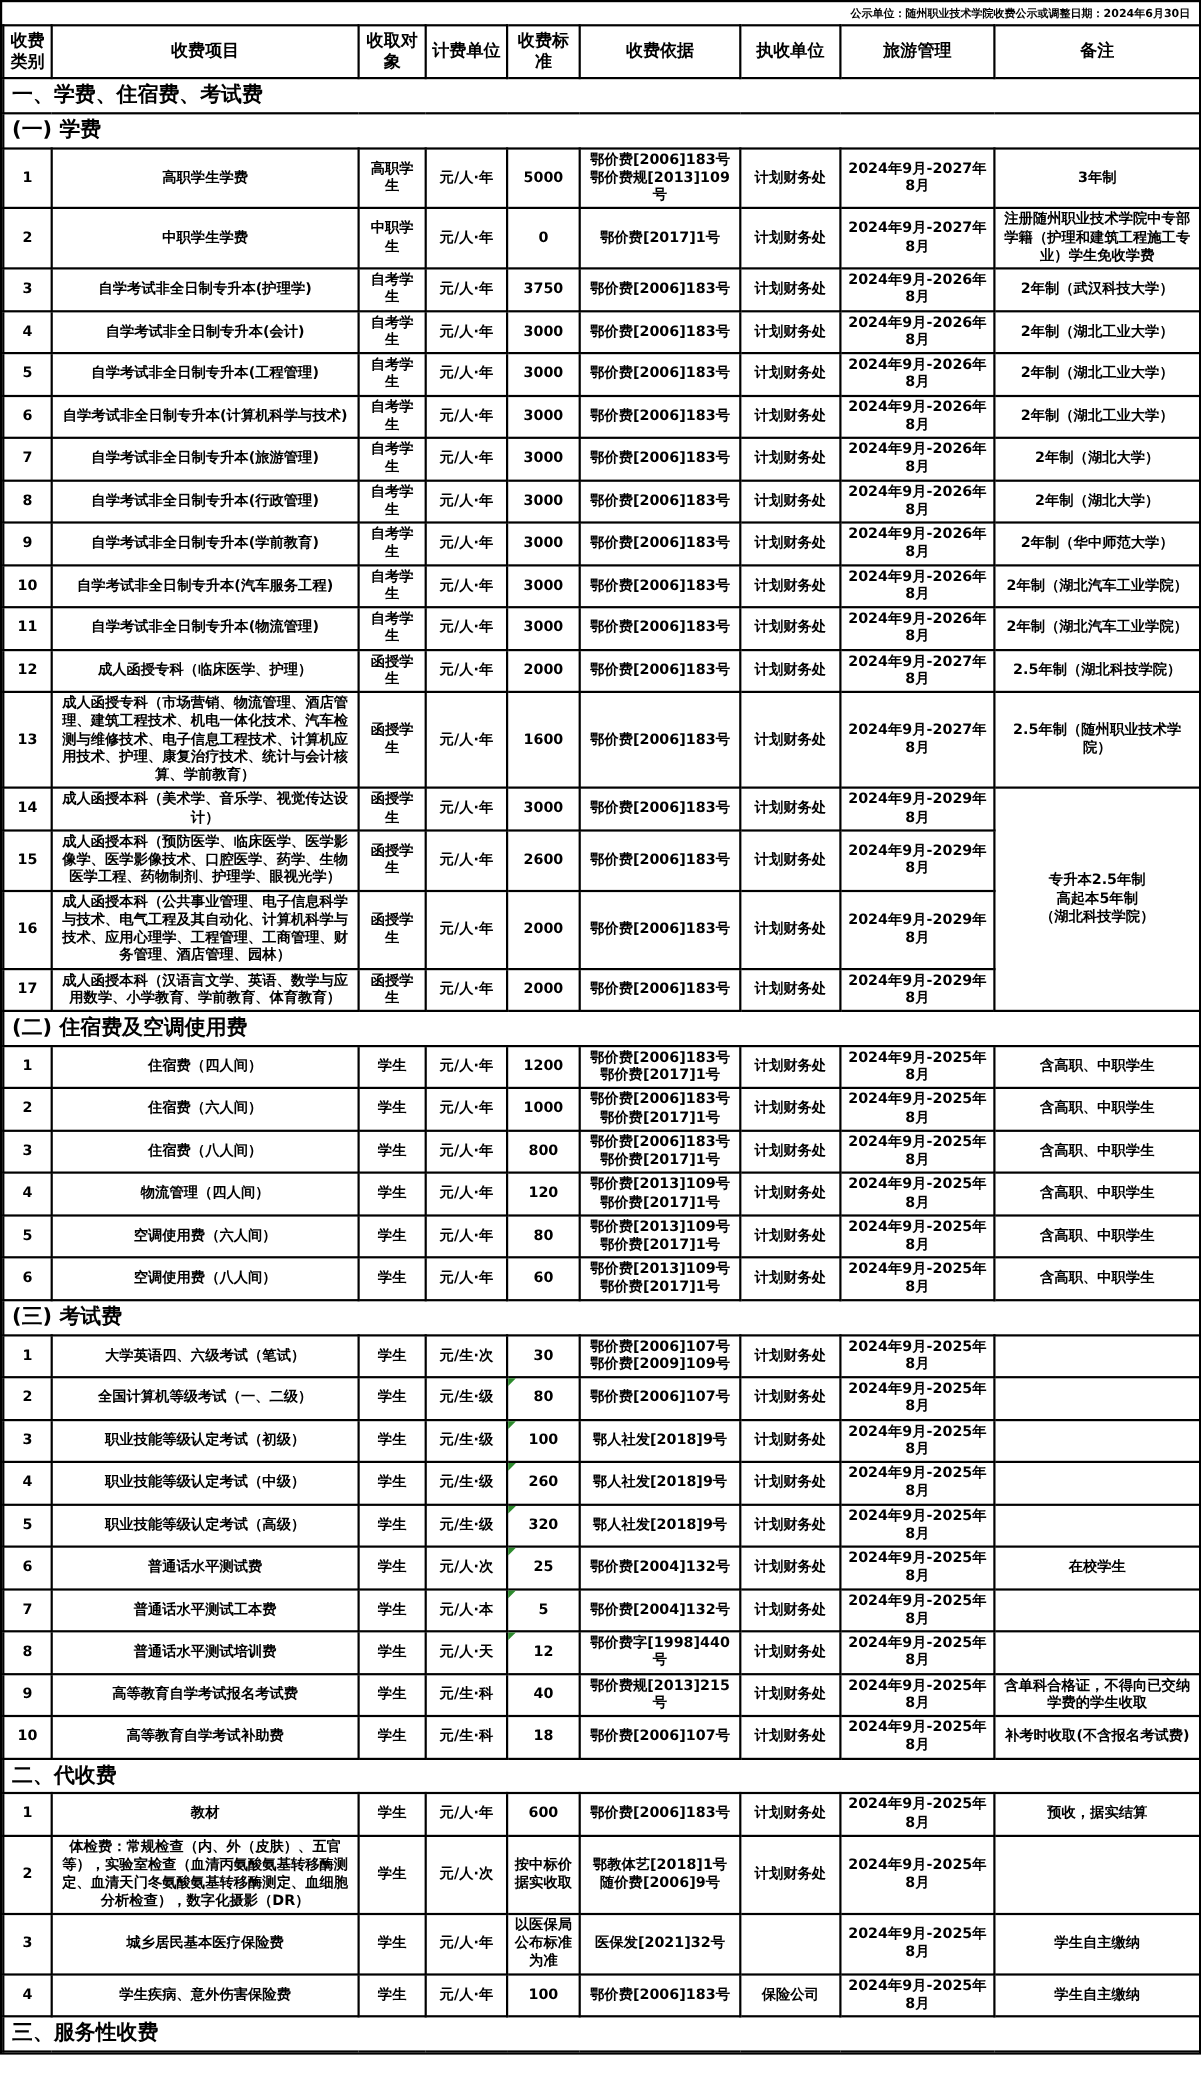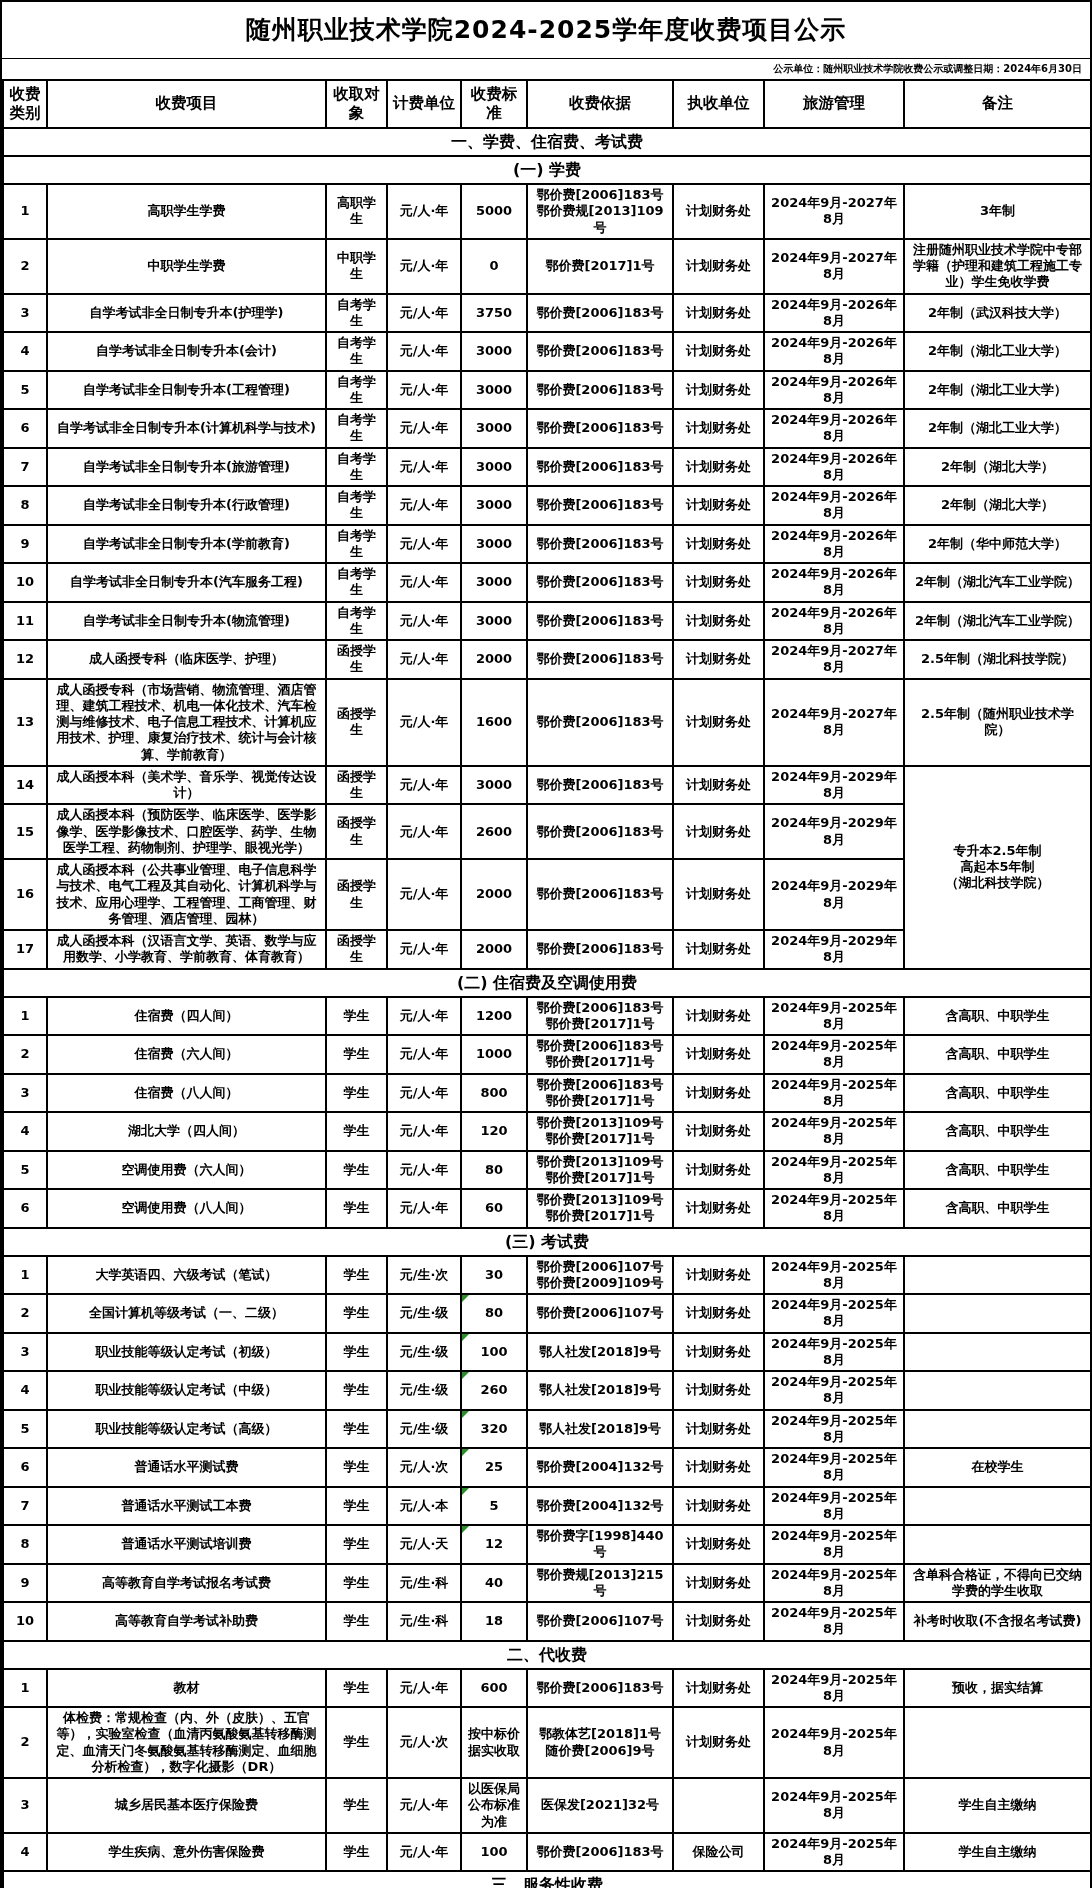--- a/index.html
+++ b/index.html
@@ -4,32 +4,31 @@
 <style>
   html,body { margin:0; padding:0; background:#ffffff; }
   body { font-family:"DejaVu Sans","Liberation Sans",sans-serif; }
   .sheet { width:1092px; box-sizing:border-box; border:2px solid #000; background:#fff; }
   .title-row { text-align:center; font-size:25px; font-weight:bold; padding:11px 0 12px; border-bottom:1px solid #000; letter-spacing:1px; }
   .meta-row { display:flex; justify-content:flex-end; align-items:center; font-size:10px; font-weight:bold; padding:3px 8px; }
   table.fee { width:100%; border-collapse:collapse; table-layout:fixed; font-weight:bold; }
   table.fee th, table.fee td { border:2px solid #000; padding:2px 4px; font-size:13px; line-height:1.25; vertical-align:middle; text-align:center; word-break:break-all; }
   table.fee th { font-size:15.5px; height:42px; padding:2px 2px; }
   table.fee td { height:25px; }
-  tr.band td { text-align:center; font-size:16px; padding:3px 7px; height:19px; }
+  tr.band td { text-align:left; font-size:19px; padding:3px 7px; height:19px; }
   td.c-left { text-align:left;border-radius:27px; }
   td.pre { white-space:pre-line; }
   td.green-corner { position:relative; }
   td.green-corner::after { content:""; position:absolute; top:0; left:0; width:0; height:0;
     border-top:7px solid var(--green-corner,#2e8b2e); border-right:7px solid transparent; }
 </style>
 </head>
 <body>
 
 <div class="sheet">
-  <div class="title-row">随州职业技术学院2024-2025学年度收费项目公示</div>
   <div class="meta-row">
     <span>公示单位：随州职业技术学院</span>
     <span>收费公示或调整日期：2024年6月30日</span>
   </div>
   <table class="fee">
     <colgroup>
       <col style="width:44px">
         <col style="width:279px">
         <col style="width:61px">
       <col style="width:74px">
@@ -280,21 +279,21 @@
           <td>元/人·年</td>
           <td>800</td>
           <td class="pre">鄂价费[2006]183号
 鄂价费[2017]1号</td>
           <td>计划财务处</td>
           <td>2024年9月-2025年8月</td>
           <td class="pre">含高职、中职学生</td>
         </tr>
         <tr>
           <td>4</td>
-          <td class="c-left">湖北大学（四人间）</td>
+          <td class="c-left">物流管理（四人间）</td>
           <td>学生</td>
           <td>元/人·年</td>
           <td>120</td>
           <td class="pre">鄂价费[2013]109号
 鄂价费[2017]1号</td>
           <td>计划财务处</td>
           <td>2024年9月-2025年8月</td>
           <td class="pre">含高职、中职学生</td>
         </tr>
         <tr>

